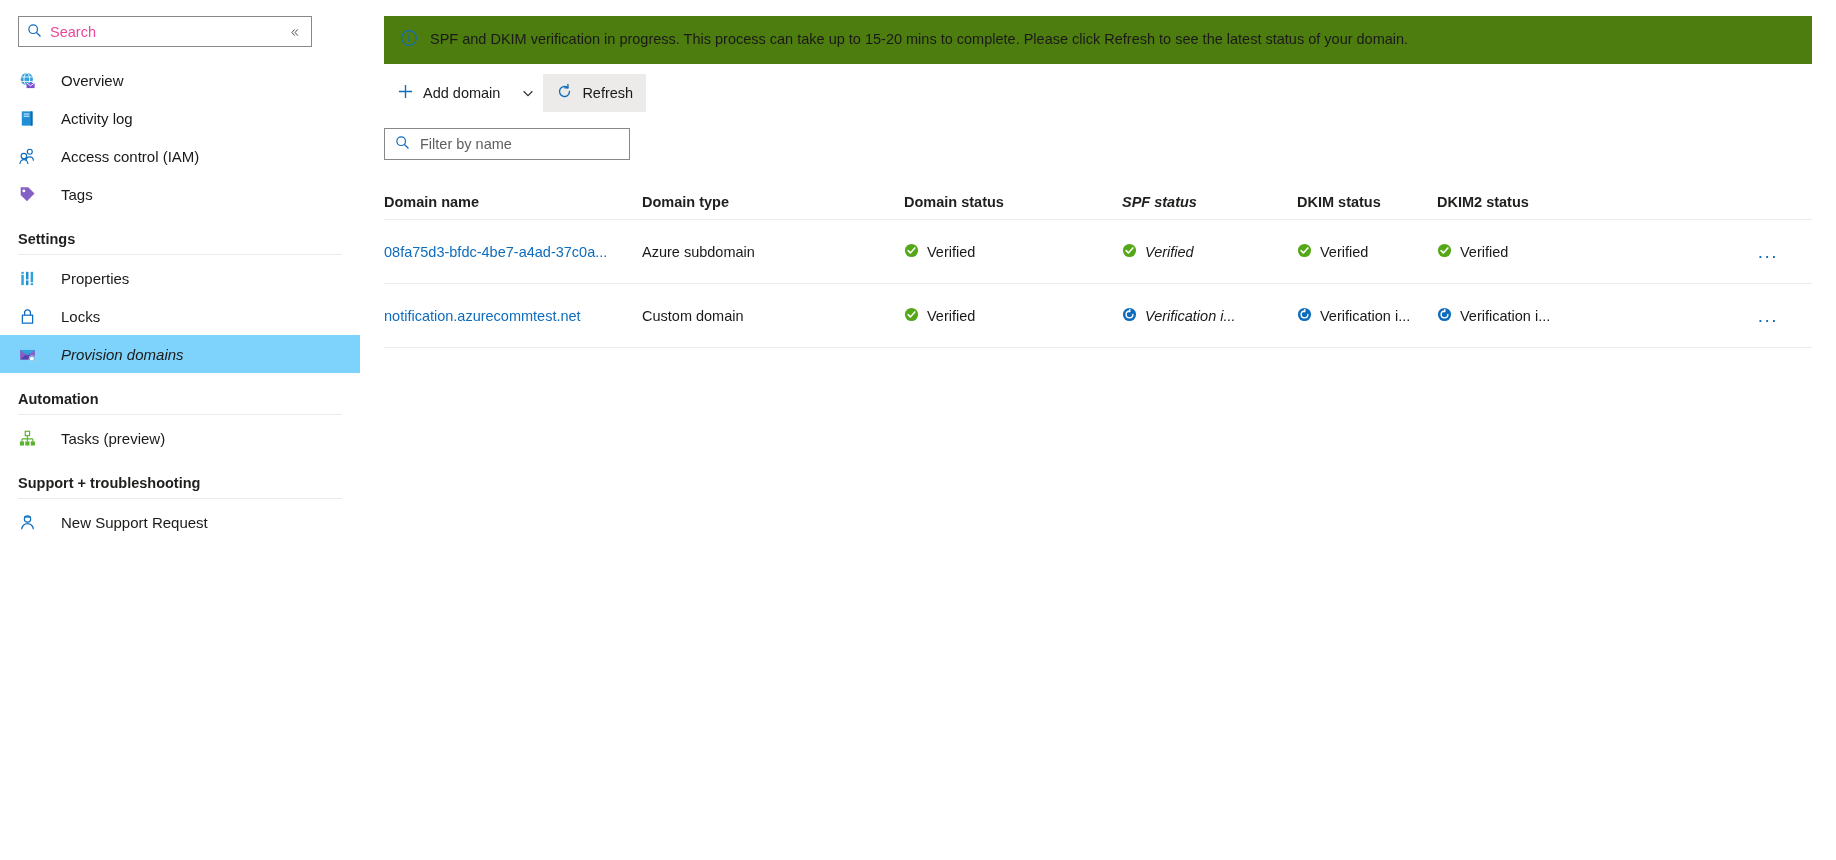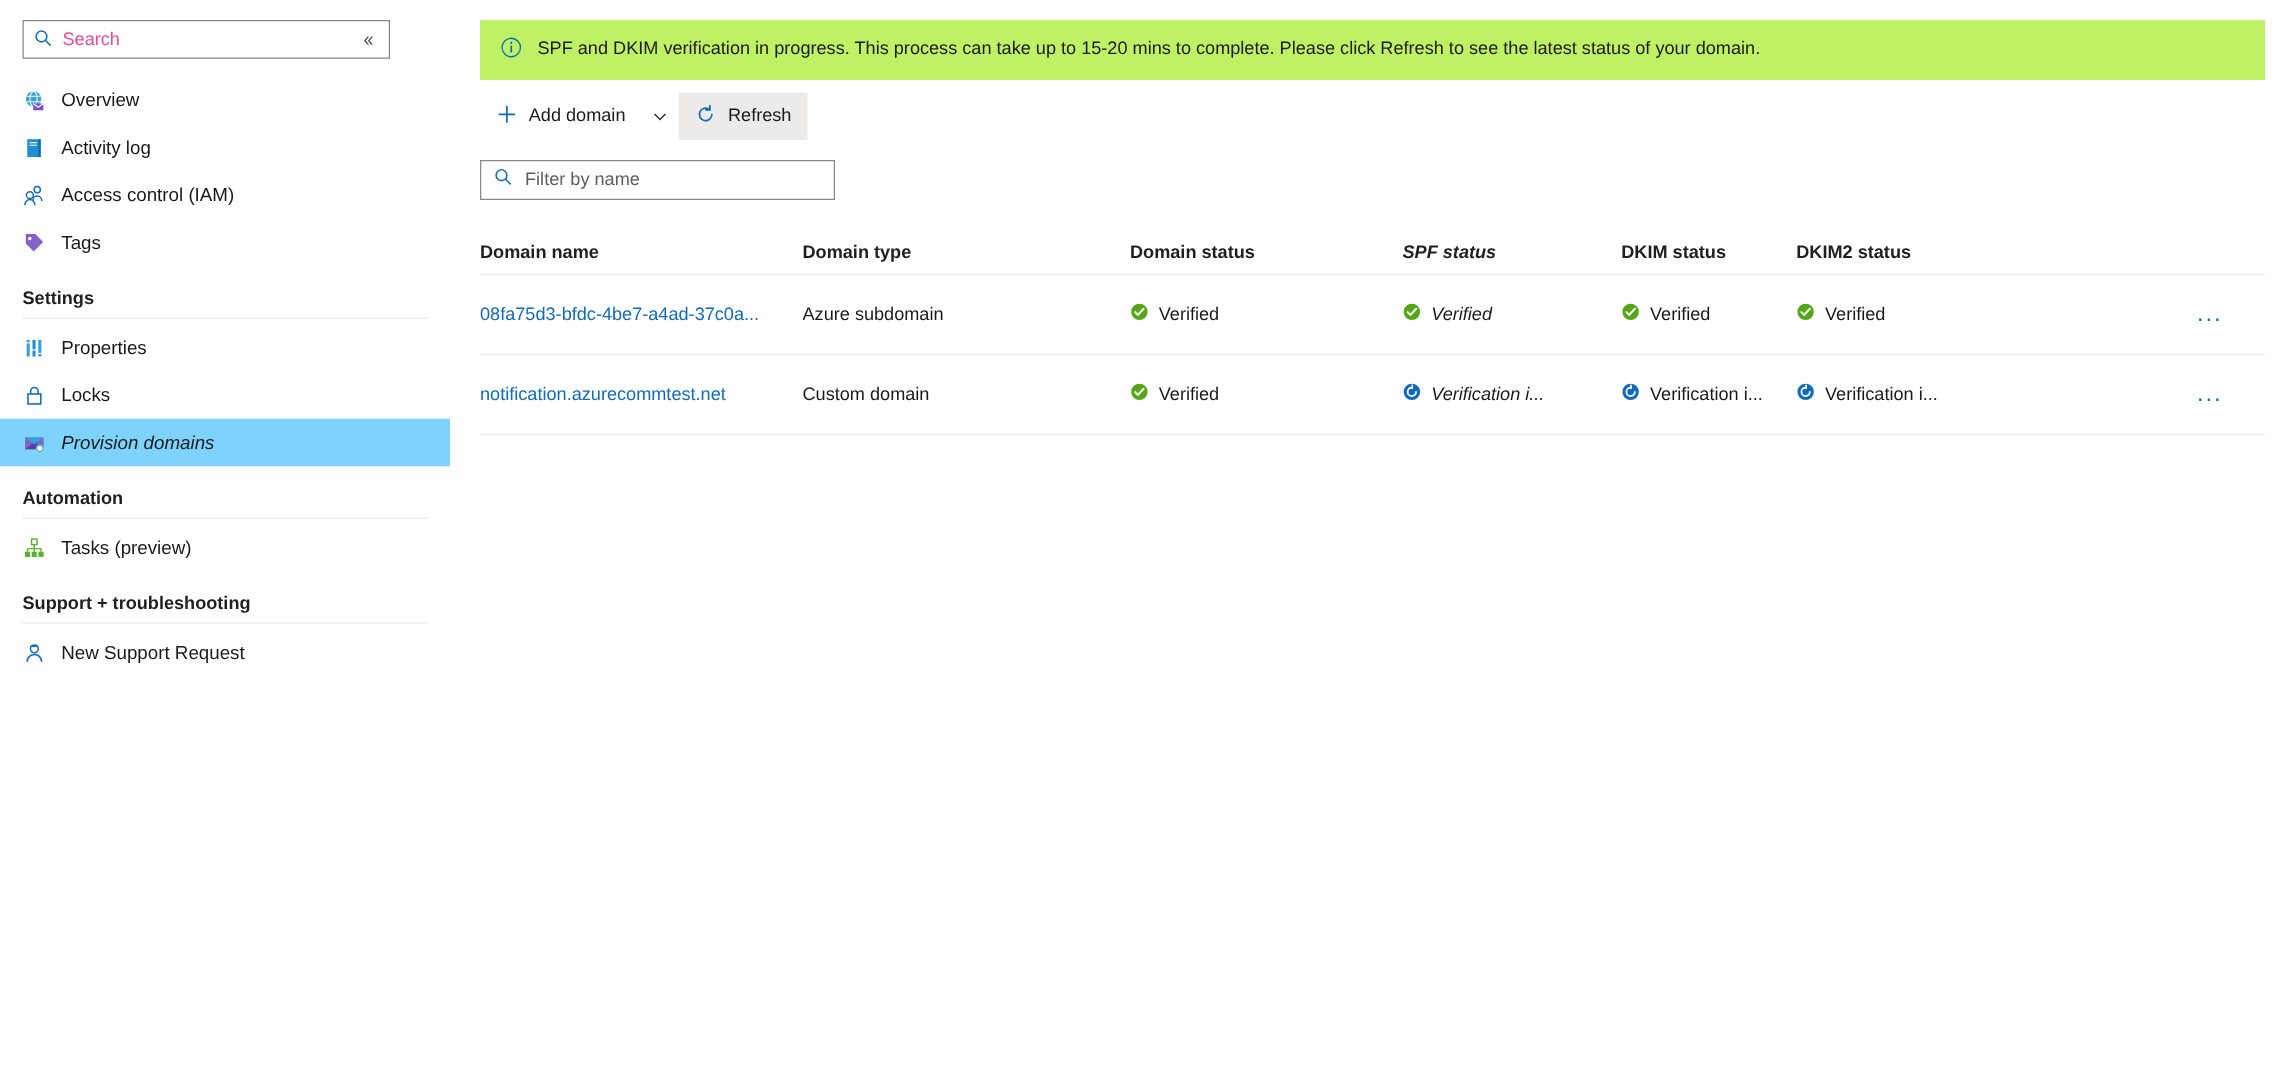--- a/index.html
+++ b/index.html
@@ -42,21 +42,21 @@
     display: flex; align-items: center; justify-content: center;
     color: #323130; font-size: 14px; cursor: pointer;
     background: transparent; border: none;
   }
 
   .nav-list { margin-top: 14px; }
   .nav-item {
     display: flex; align-items: center;
     height: 38px;
     padding-left: 18px;
-    gap: 12px;
+    gap: 24px;
     cursor: pointer;
     font-size: 15px;
     color: #1b1a19;
   }
   .nav-item.selected { background: #7dd3fc; font-style: italic; }
   .nav-item .label { white-space: nowrap; }
   .ico { width: 19px; height: 19px; flex: 0 0 19px; display: block; }
 
   .group-header {
     padding: 0 18px;
@@ -73,21 +73,21 @@
 
   
   .main {
     flex: 1 1 auto;
     padding: 16px 0 0 0;
     background: #ffffff;
     min-width: 0;
   }
   .banner {
     margin: 0 24px 0 24px;
-    background: #bef264;
+    background: #4d7c0f;
     min-height: 48px;
     display: flex; align-items: center;
     gap: 12px;
     padding: 10px 16px;
   }
   .banner .info-ico { flex: 0 0 18px; }
   .banner .btext { font-size: 14.5px; color: #1b1a19; line-height: 1.35; }
 
   .toolbar {
     display: flex; align-items: flex-start;
@@ -104,21 +104,21 @@
   }
   .tb-btn.active { background: #edebe9; }
   .tb-caret {
     display: flex; align-items: center; justify-content: center;
     height: 38px; width: 26px; cursor: pointer;
     background: transparent; border: none;
   }
 
   .filter-row { margin: 14px 24px 0 24px; }
   .filter-box {
-    width: 284px; height: 32px;
+    width: 246px; height: 32px;
     border: 1px solid #8a8886; background: #fff;
     display: flex; align-items: center; gap: 10px;
     padding: 0 10px;
   }
   .filter-box .ph { color: #605e5c; font-size: 14.5px; }
 
   
   .table { margin: 24px 24px 0 24px; }
   .thead {
     display: flex; align-items: center;

